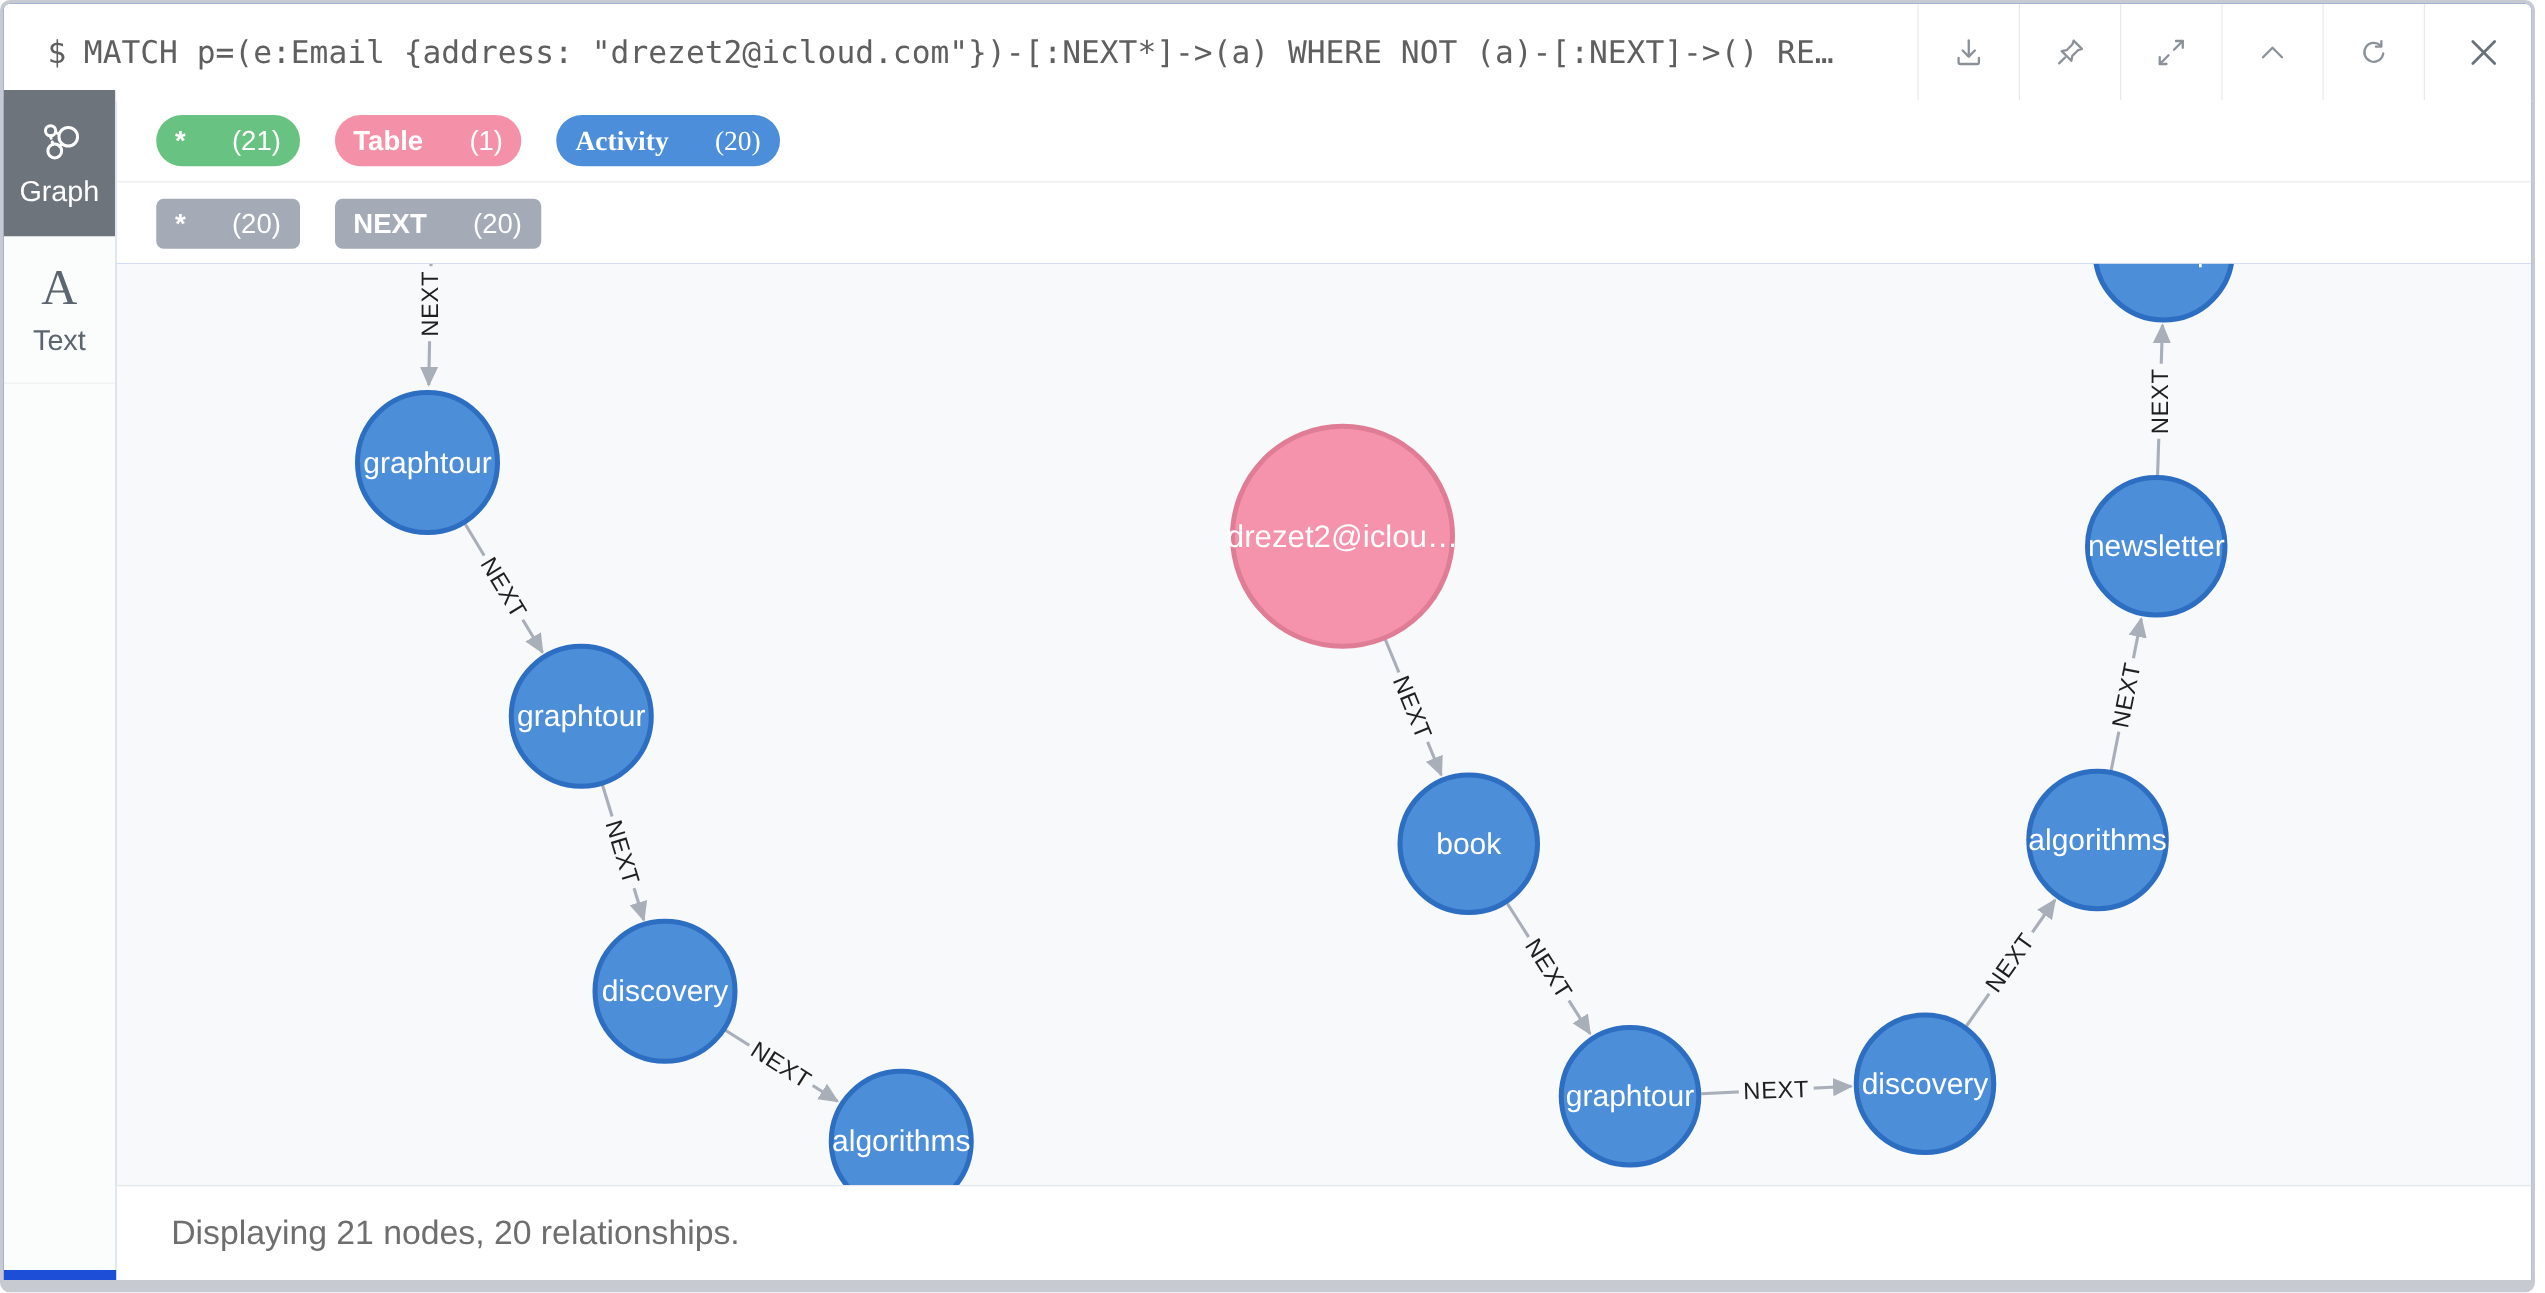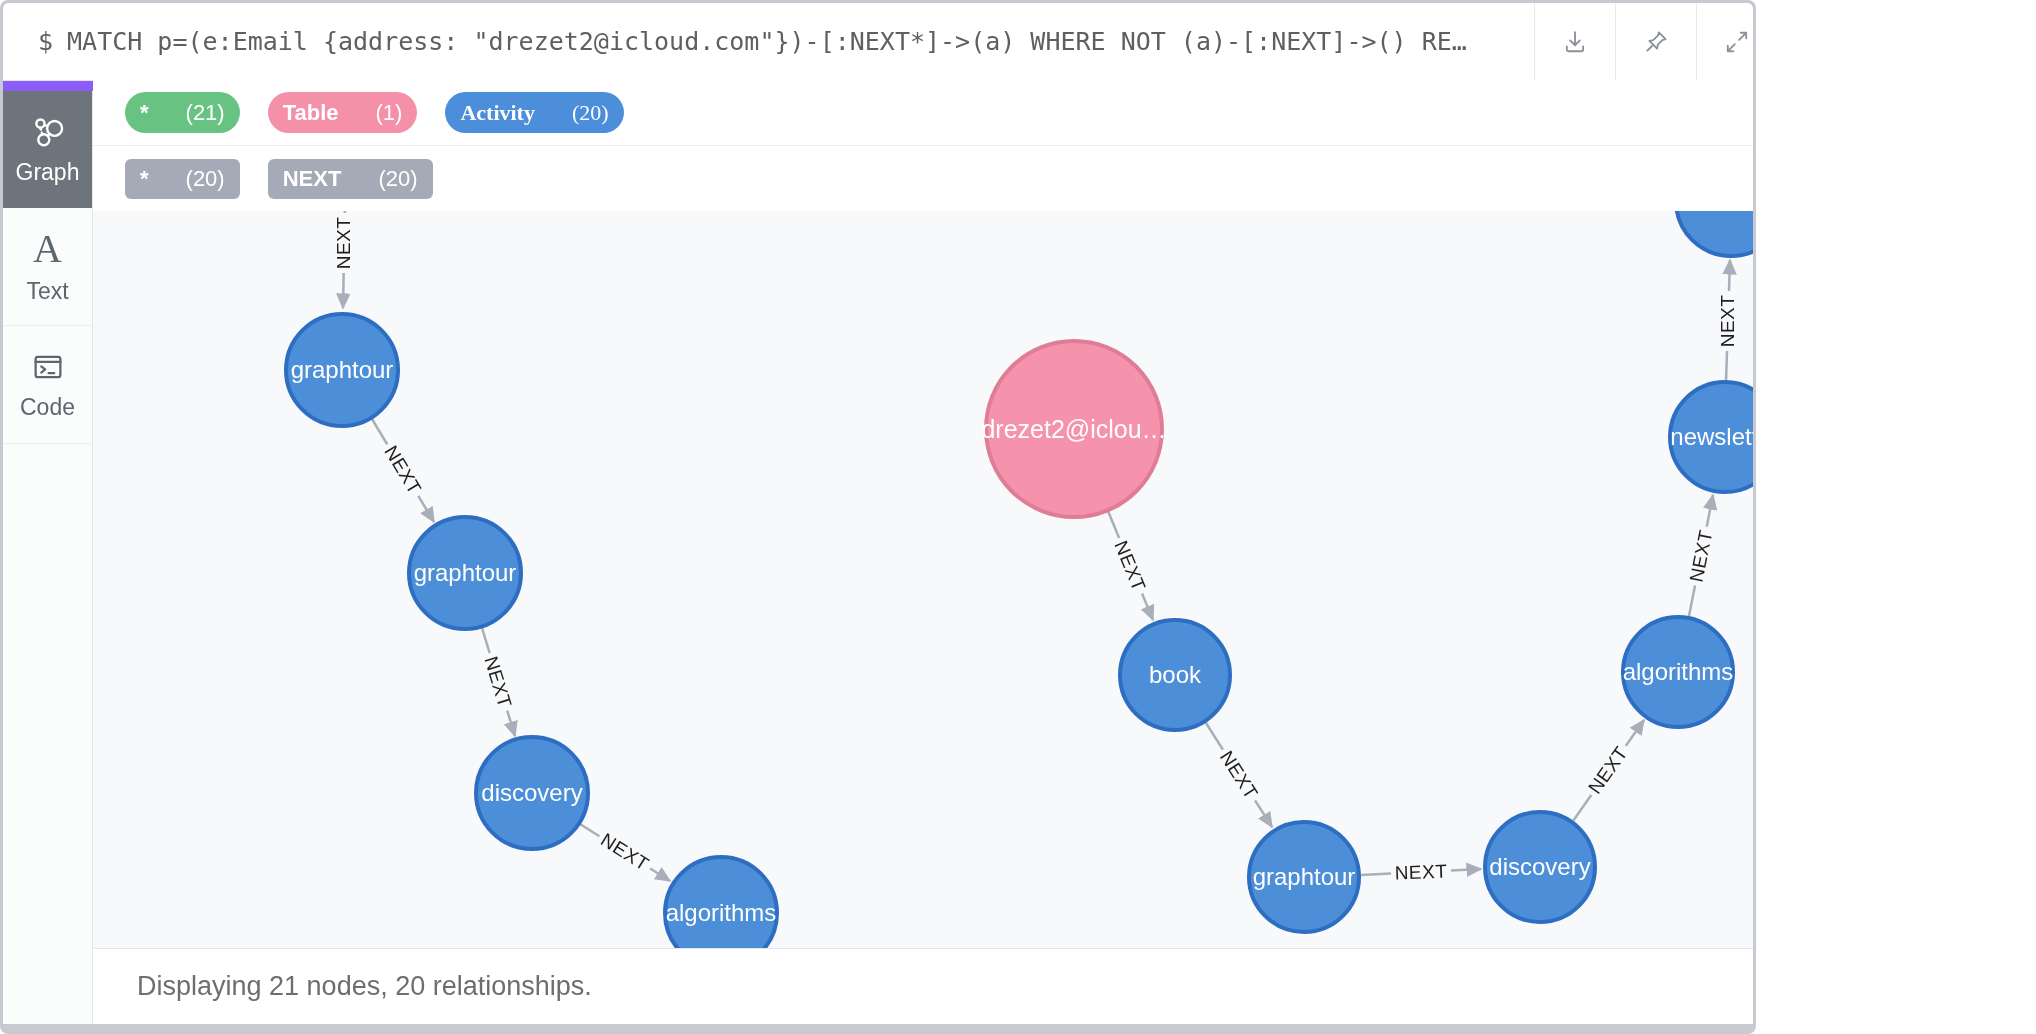--- a/index.html
+++ b/index.html
@@ -1,37 +1,37 @@
 <!DOCTYPE html>
 <html><head>
 <meta charset="utf-8">
 <style>
   html,body{margin:0;padding:0;background:#fff;}
   .window{
-    position:relative; width:1756px; height:1034px; box-sizing:border-box;
+    position:relative; width:2028px; height:1034px; box-sizing:border-box;
     border:3px solid #C7CBD1; border-bottom-width:10px; border-radius:8px;
-    background:#8b5cf6; overflow:hidden;
+    background:#1d4ed8; overflow:hidden;
     font-family:"Liberation Sans", sans-serif;
   }
   
   .topbar{position:absolute;left:0;top:0;width:2030px;height:77px;background:#fff;
           border-bottom:1px solid #E2E5E9;}
   .query{position:absolute;left:35px;top:0;height:77px;line-height:77px;white-space:nowrap;
          overflow:hidden;width:1480px;
          font-family:"DejaVu Sans Mono", monospace;font-size:25px;color:#5F5F5F;cursor:text;}
   .query .prompt{margin-right:14px;}
   .actions{position:absolute;right:0;top:0;height:77px;display:flex;}
   .actions button{width:81px;height:77px;border:none;border-left:1px solid #E7EAED;
                   background:transparent;display:flex;align-items:center;justify-content:center;
                   padding:0;cursor:pointer;}
   .actions button:last-child{width:94px;}
   .actions svg{stroke:#8A9199;fill:none;stroke-width:1.7;stroke-linecap:round;stroke-linejoin:round;}
   .actions button.close svg{stroke:#6A727B;stroke-width:1.9;}
   
-  .sidebar{position:absolute;left:0;top:88px;width:90px;height:944px;background:#FBFCFC;
+  .sidebar{position:absolute;left:0;top:69px;width:90px;height:944px;background:#FBFCFC;
            border-right:1px solid #E4E7EA;box-sizing:border-box;}
   .side-tab{height:117px;display:flex;flex-direction:column;align-items:center;justify-content:center;
             gap:9px;border-bottom:1px solid #EDEFF1;cursor:pointer;color:#5D656F;}
   .side-tab svg{stroke:#5D656F;fill:none;stroke-width:2;stroke-linecap:round;stroke-linejoin:round;}
   .side-tab .lbl{font-size:23px;}
   .side-tab.active{background:#6E747C;color:#FFFFFF;border-bottom:none;}
   .side-tab.active svg{stroke:#FFFFFF;}
   .side-tab .serifA{font-family:"Liberation Serif", serif;font-size:40px;line-height:40px;}
   
   .legend{position:absolute;left:90px;top:77px;width:1940px;height:131px;background:#fff;}
@@ -113,29 +113,20 @@
         <circle cx="11.5" cy="21.5" r="4.6"></circle>
         <path d="M12 9.1 14.4 10.2" stroke-dasharray="1.6 2.6"></path>
         <path d="M14.6 18.3 17 15.9" stroke-dasharray="1.6 2.6"></path>
         <path d="M8.6 11.5 10.3 17" stroke-dasharray="1.6 2.6"></path>
       </svg>
       <span class="lbl">Graph</span>
     </div>
     <div class="side-tab">
       <span class="serifA">A</span>
       <span class="lbl">Text</span>
-    </div>
-    <div class="side-tab">
-      <svg width="36" height="36" viewBox="0 0 32 32">
-        <rect x="5" y="7" width="22" height="18" rx="2"></rect>
-        <path d="M5 11.5h22"></path>
-        <path d="M10 15.5 13.5 18.2 10 21"></path>
-        <path d="M16.5 21.5h5"></path>
-      </svg>
-      <span class="lbl">Code</span>
     </div>
   </div>
 
   <div class="legend">
     <div class="legend-row nodes">
         <span class="pill node" style="background: rgb(104, 195, 131);">
           <b>*</b>
           <i>(21)</i>
         </span>
         <span class="pill node" style="background: rgb(244, 145, 168);">

